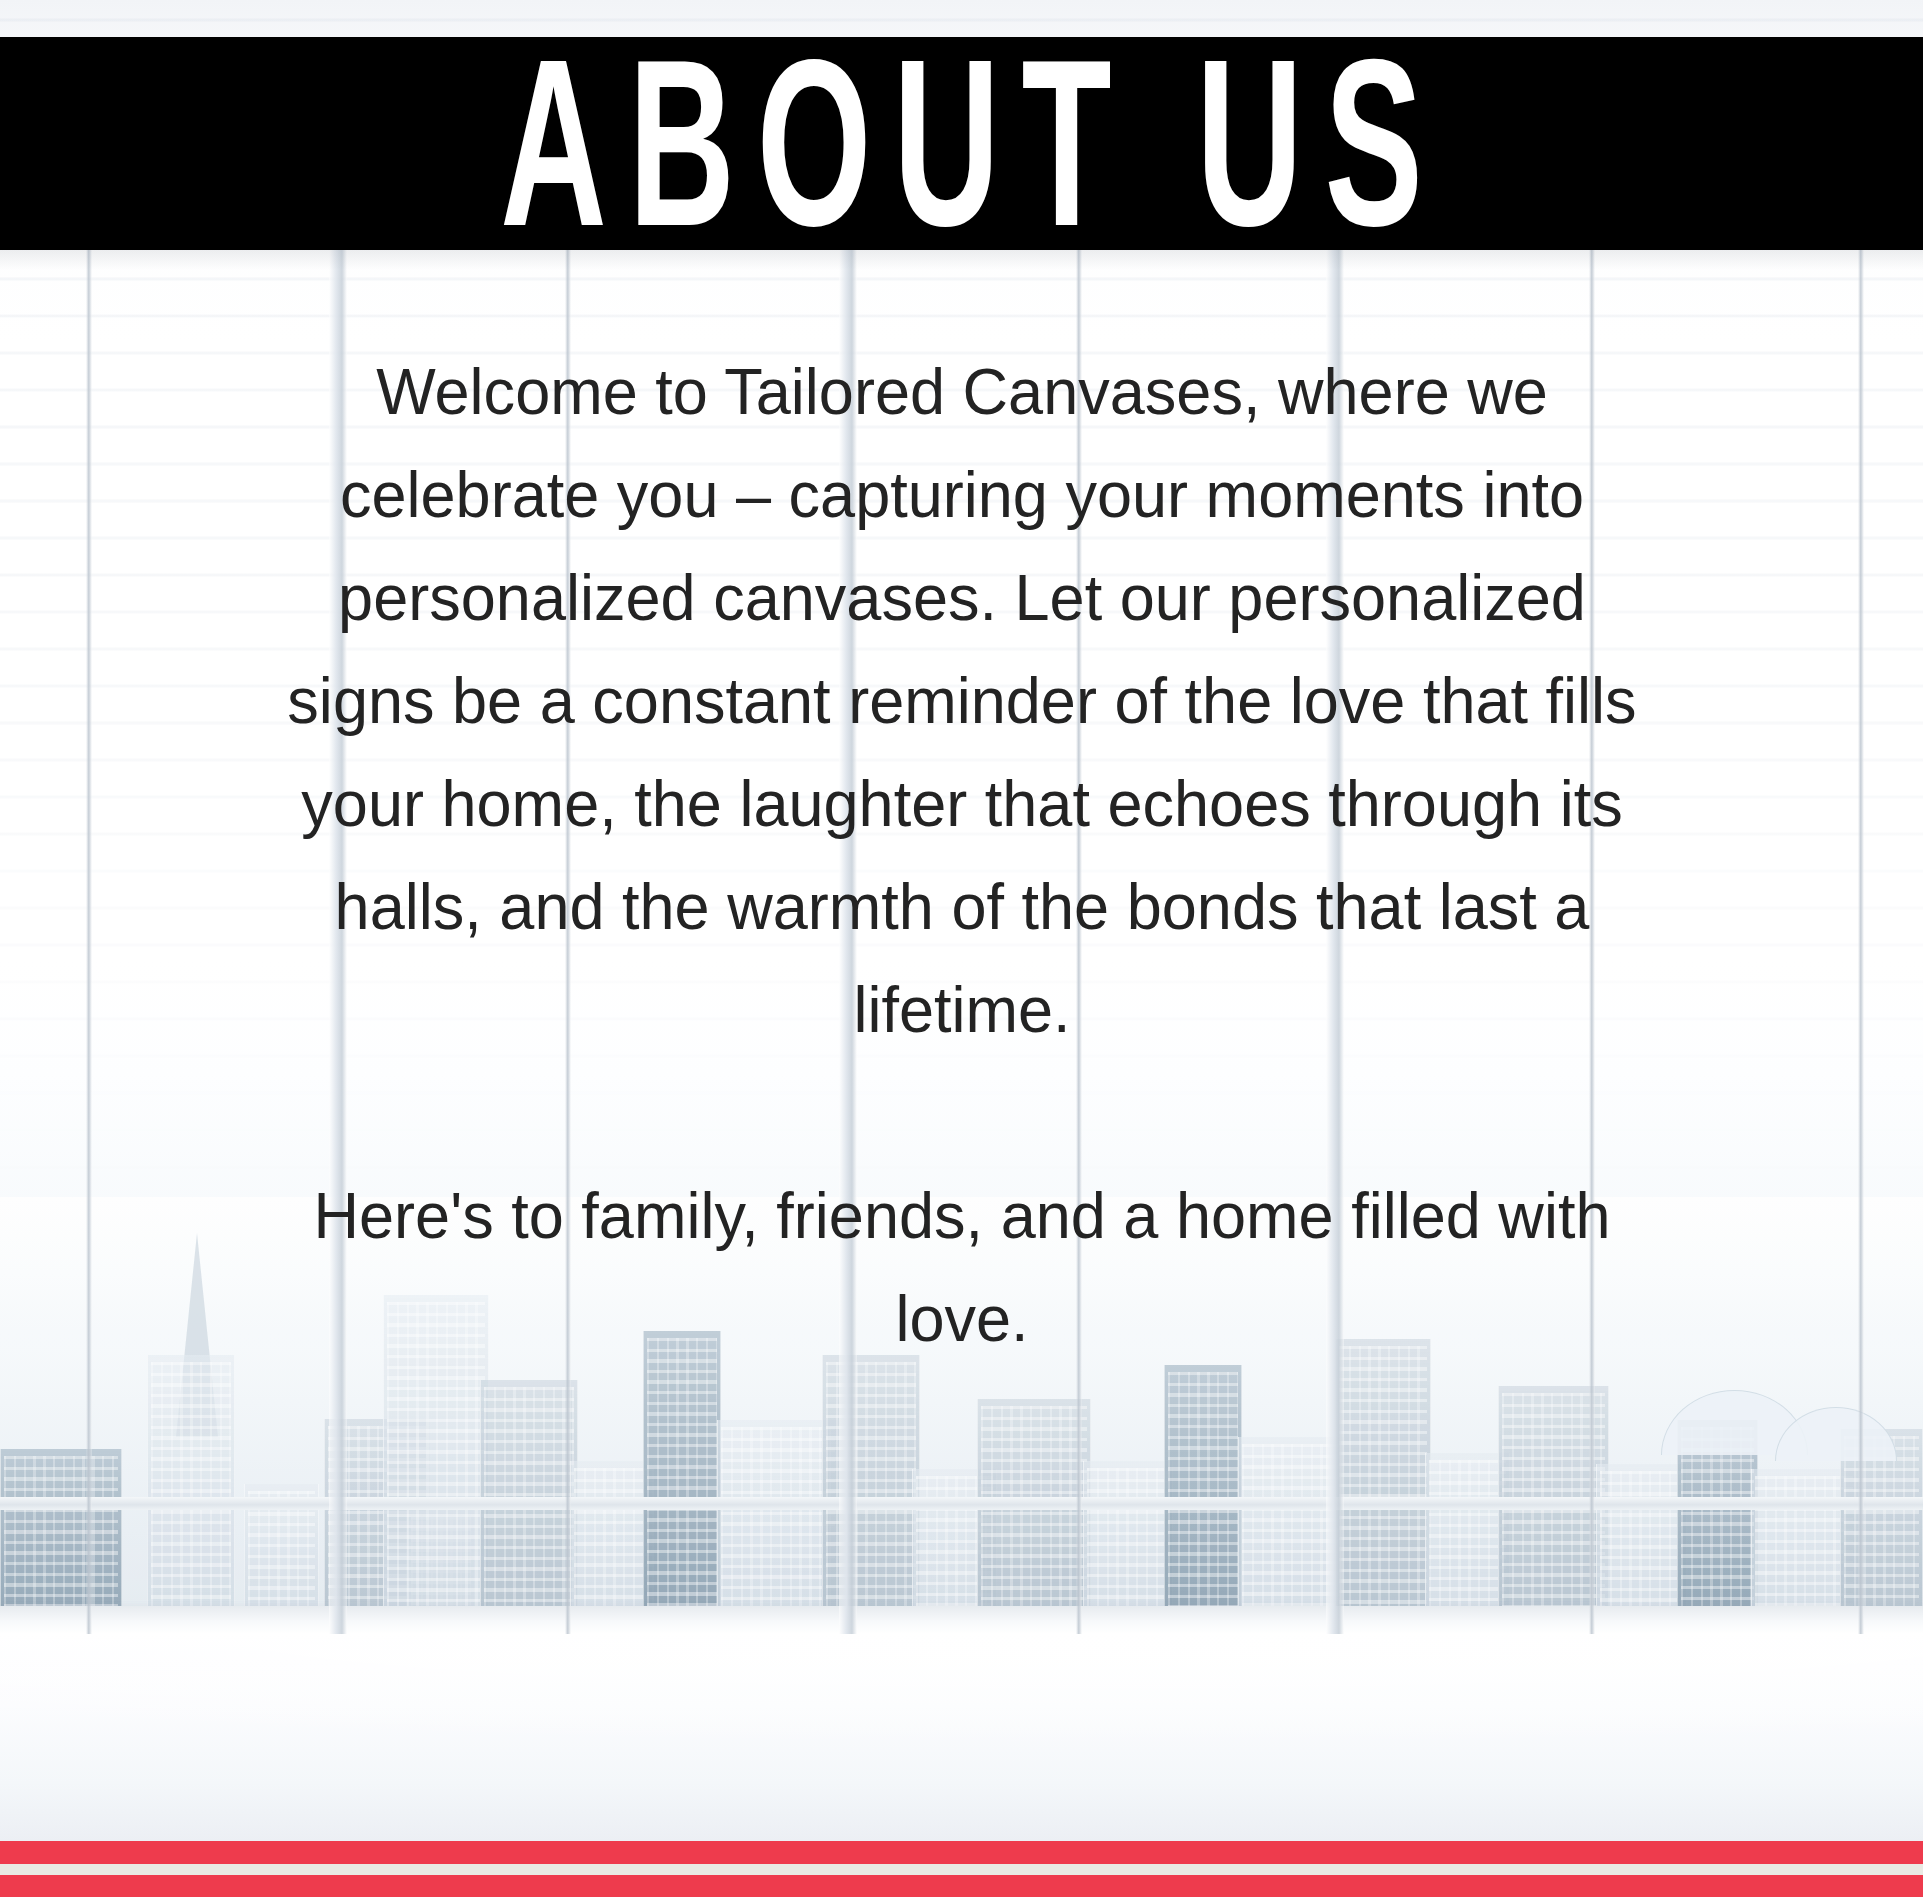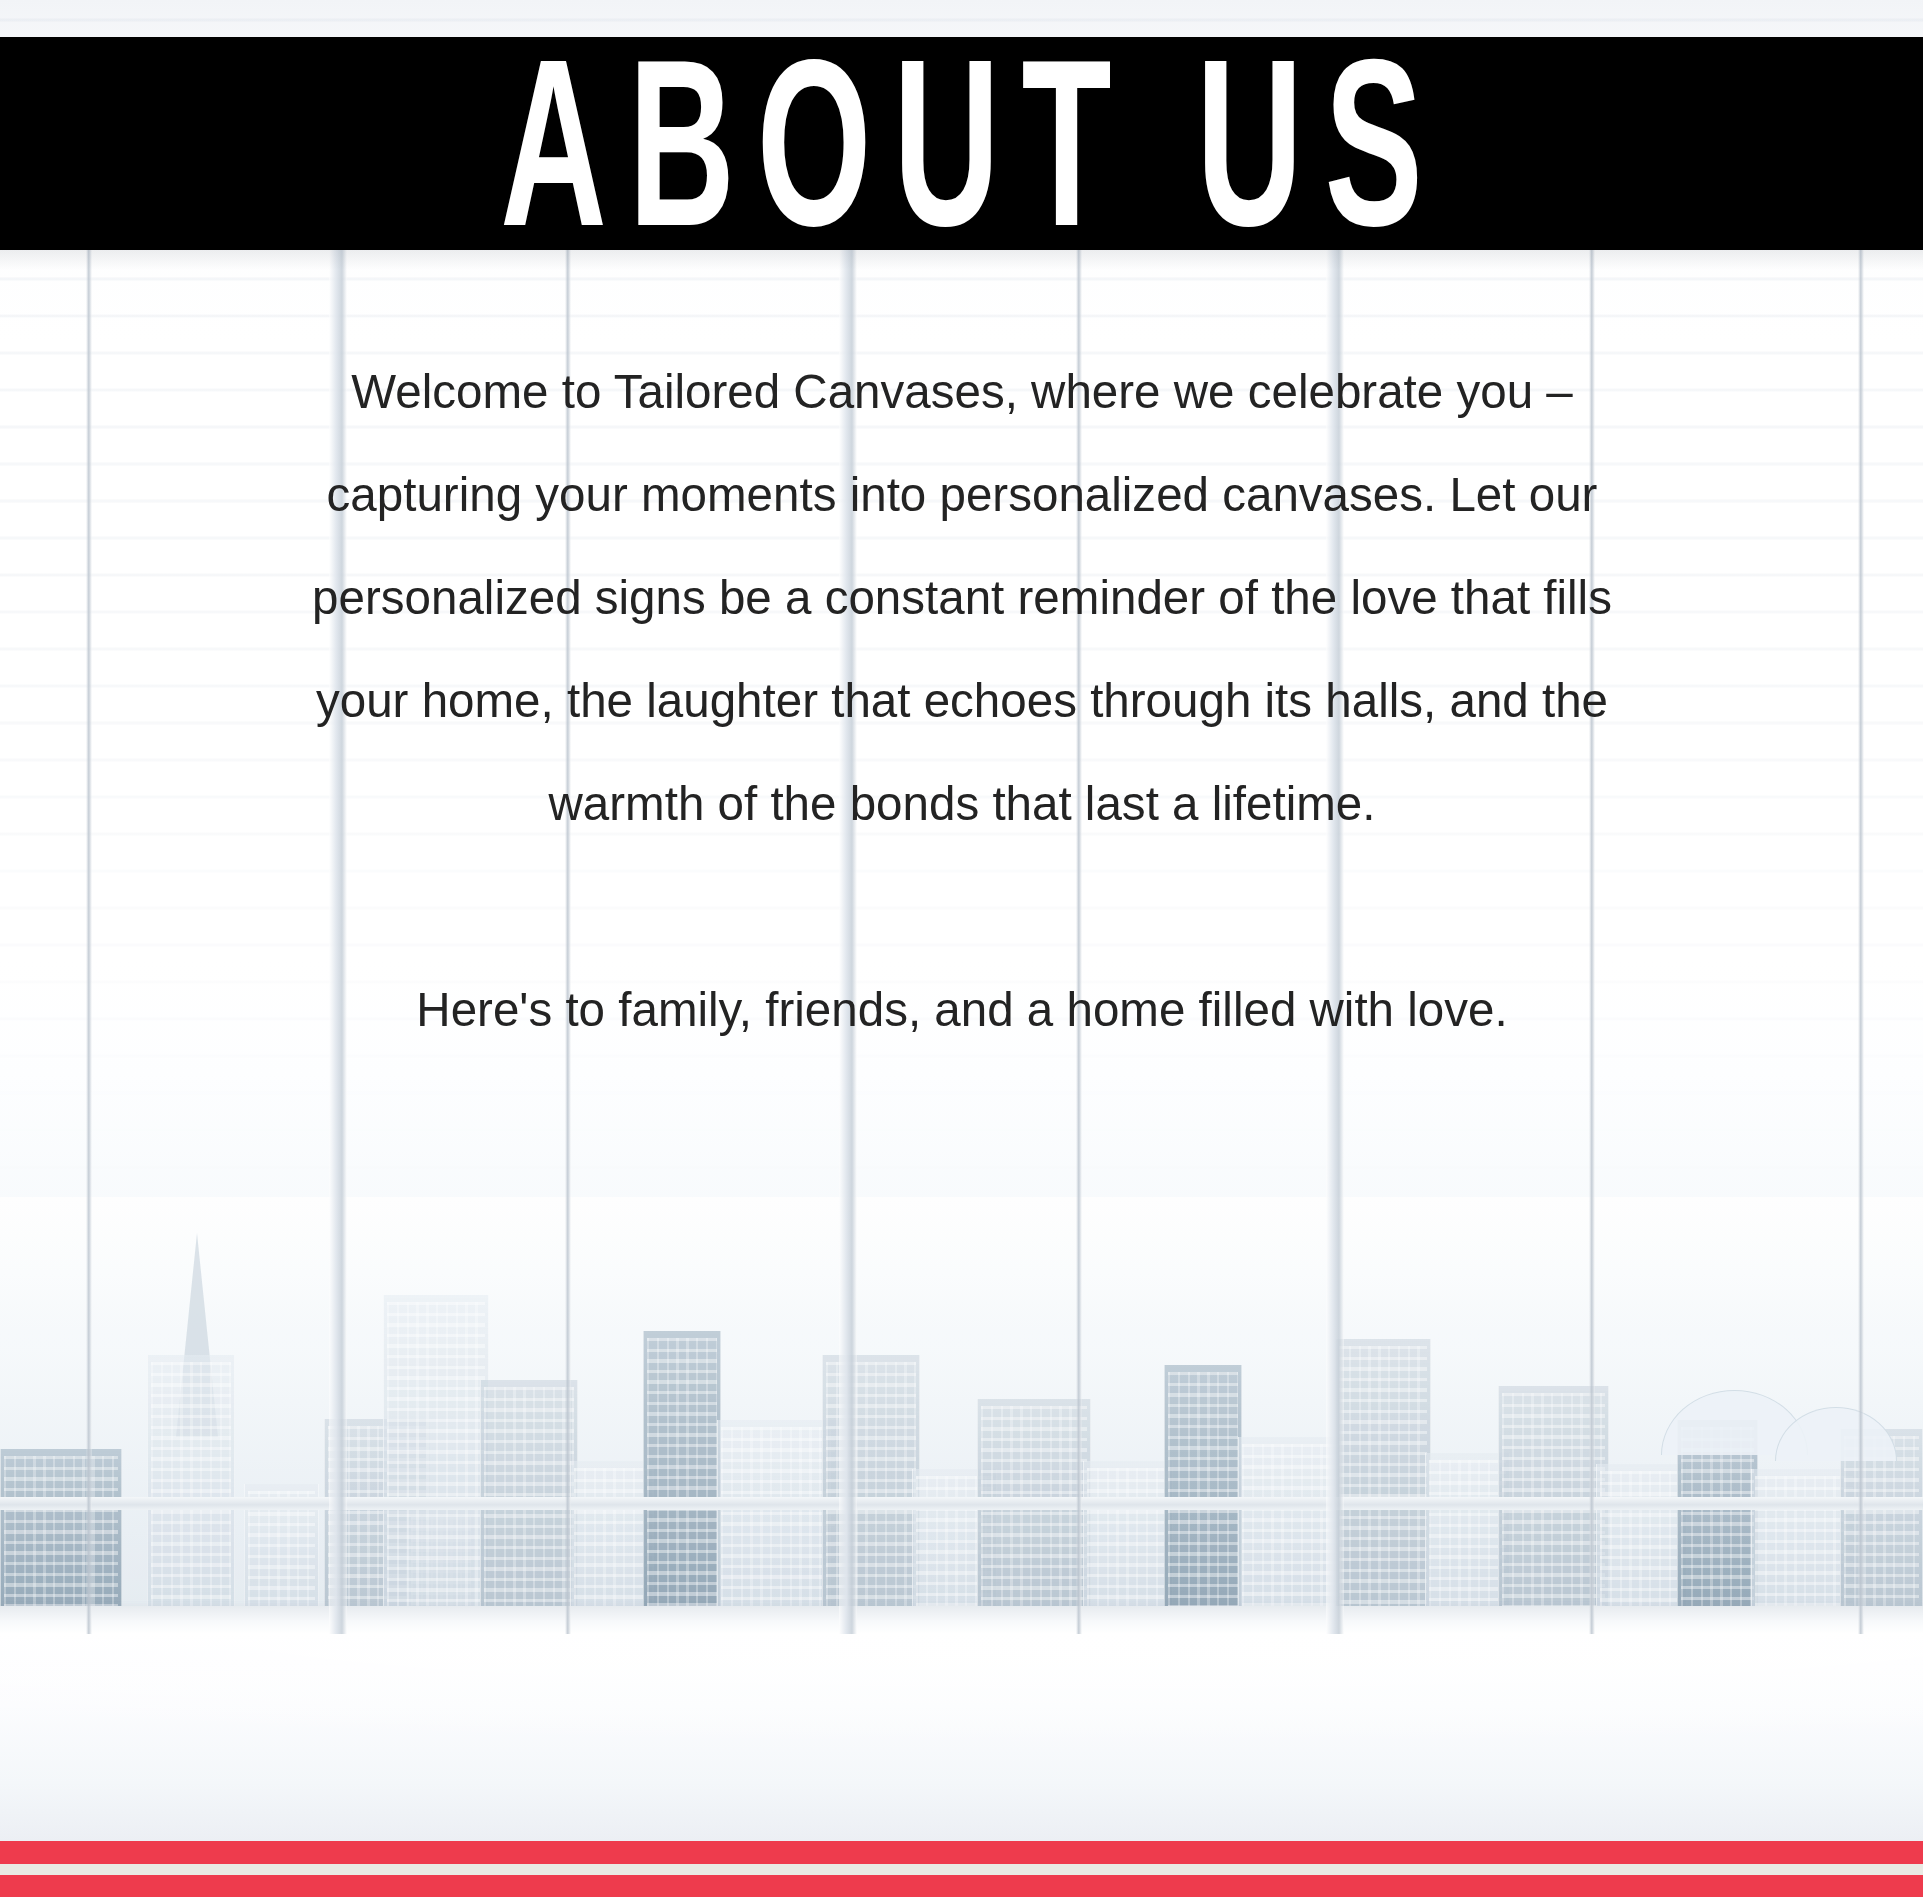--- a/index.html
+++ b/index.html
@@ -193,21 +193,21 @@
     position: absolute;
     left: 50%;
     transform: translateX(-50%);
     top: 340px;
     width: 1400px;
     z-index: 3;
     text-align: center;
     color: #232323;
     font-family: "Liberation Sans", sans-serif;
     font-weight: 400;
-    font-size: 49px;
+    font-size: 65px;
     line-height: 103px;
   }
   #body-copy .para { margin: 0; }
   #body-copy .gap { height: 103px; }
   #body-copy .para,
   #body-copy .para2 {
     transform: scaleX(.97);
     transform-origin: center center;
   }
 

